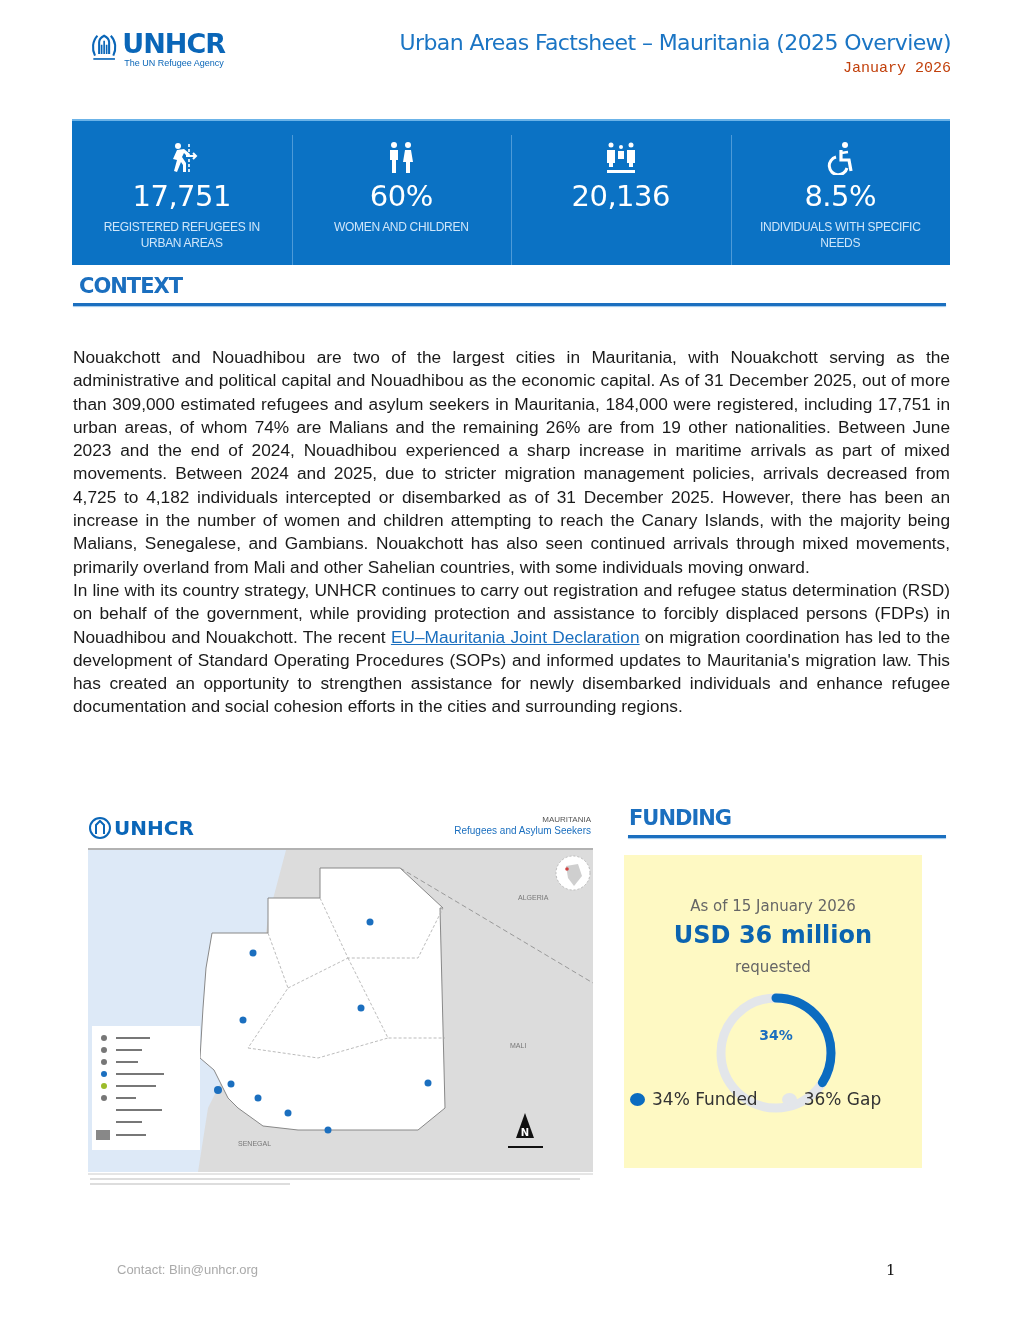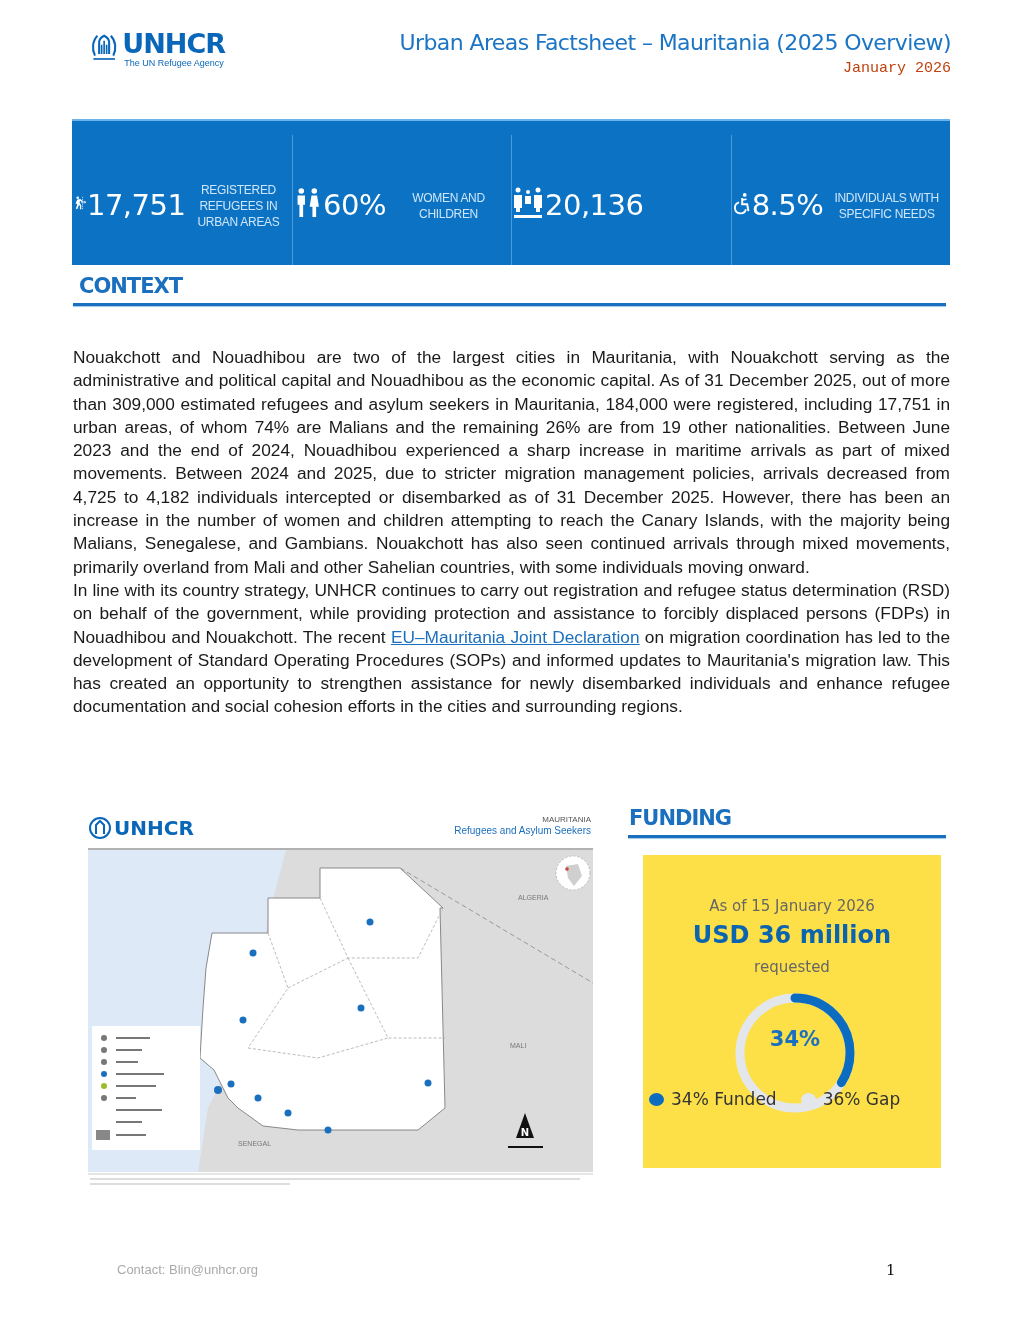--- a/index.html
+++ b/index.html
@@ -9,42 +9,42 @@
     .logo { position: absolute; left: 90px; top: 24px; width: 135px; height: 50px; display: flex; align-items: center; }
     .logo-emblem { width: 34px; height: 44px; }
     .logo-text { margin-left: 4px; display: flex; flex-direction: column; }
     .logo-word { font-family: "DejaVu Sans", sans-serif; font-weight: bold; font-size: 27px; color: #0a66b8; letter-spacing: -1px; line-height: 28px; }
     .logo-tag { font-size: 9px; color: #0a66b8; line-height: 11px; margin-left: 2px; }
 
     .doc-title { position: absolute; right: 73px; top: 30px; font-family: "DejaVu Sans", sans-serif; font-size: 22px; color: #1b75c4; letter-spacing: -0.6px; white-space: nowrap; }
     .doc-date { position: absolute; right: 73px; top: 60px; font-size: 15px; color: #c2410c; font-family: Liberation Mono, monospace; }
 
     .stats { position: absolute; left: 72px; top: 119px; width: 878px; height: 146px; background: #0b72c4; border-top: 2px solid #6bb3e8; display: flex; }
-    .stat { position: relative; flex: 1; display: flex; flex-direction: row; align-items: center; padding-top: 20px; }
+    .stat { position: relative; flex: 1; display: flex; flex-direction: column; align-items: center; padding-top: 20px; }
     .stat + .stat::before { content: ""; position: absolute; left: 0; top: 14px; bottom: 0; width: 1px; background: #4d9ad8; }
     .stat-icon { width: 34px; height: 34px; }
     .stat-value { font-family: "DejaVu Sans", sans-serif; font-size: 29px; color: #fff; margin-top: 4px; line-height: 34px; letter-spacing: -0.5px; }
     .stat-label { font-size: 12px; color: #cfe6fa; text-align: center; line-height: 16px; margin-top: 6px; text-transform: uppercase; max-width: 170px; letter-spacing: -0.3px; }
 
     .section-title { position: absolute; font-family: "DejaVu Sans", sans-serif; font-weight: bold; color: #1b6fbf; font-size: 21px; letter-spacing: -1px; }
     .section-rule { position: absolute; height: 3px; background: #1b6fbf; box-shadow: 0 1px 1px #9cc6ec; }
 
     .context { position: absolute; left: 73px; top: 346px; width: 877px; font-size: 17.3px; line-height: 23.3px; text-align: justify; color: #1a1a1a; }
     .context p { margin: 0; }
     .context a { color: #1b6fbf; text-decoration: underline; }
 
     .map { position: absolute; left: 88px; top: 808px; width: 507px; height: 378px; }
     .map svg { display: block; }
 
-    .funding-card { position: absolute; left: 643px; top: 855px; width: 298px; height: 313px; background: #fde047; }
+    .funding-card { position: absolute; left: 624px; top: 855px; width: 298px; height: 313px; background: #fef9c3; }
     .fund-asof { position: absolute; left: 0; right: 0; top: 42px; text-align: center; font-family: "DejaVu Sans", sans-serif; font-size: 15px; color: #666; }
     .fund-amount { position: absolute; left: 0; right: 0; top: 66px; text-align: center; font-family: "DejaVu Sans", sans-serif; font-weight: bold; font-size: 24px; color: #0b64b0; }
     .fund-req { position: absolute; left: 0; right: 0; top: 103px; text-align: center; font-family: "DejaVu Sans", sans-serif; font-size: 15px; color: #666; }
     .donut { position: absolute; left: 88px; top: 134px; width: 128px; height: 128px; }
-    .donut-label { position: absolute; left: 88px; top: 172px; width: 128px; text-align: center; font-family: "DejaVu Sans", sans-serif; font-weight: bold; font-size: 21px; color: #1b6fbf; }
+    .donut-label { position: absolute; left: 88px; top: 172px; width: 128px; text-align: center; font-family: "DejaVu Sans", sans-serif; font-weight: bold; font-size: 14px; color: #1b6fbf; }
     .legend { position: absolute; left: 6px; right: 0; top: 234px; display: flex; align-items: center; font-family: "DejaVu Sans", sans-serif; font-size: 17px; color: #333; }
     .legend-item { display: flex; align-items: center; margin-right: 24px; }
     .legend-dot { width: 15px; height: 13px; border-radius: 50%; margin-right: 7px; }
 
     .contact { position: absolute; left: 117px; top: 1262px; font-size: 13px; color: #aaa; }
     .page-num { position: absolute; left: 886px; top: 1261px; font-family: "DejaVu Serif", serif; font-size: 15px; color: #111; }
   </style>
 </head>
 <body>
 

